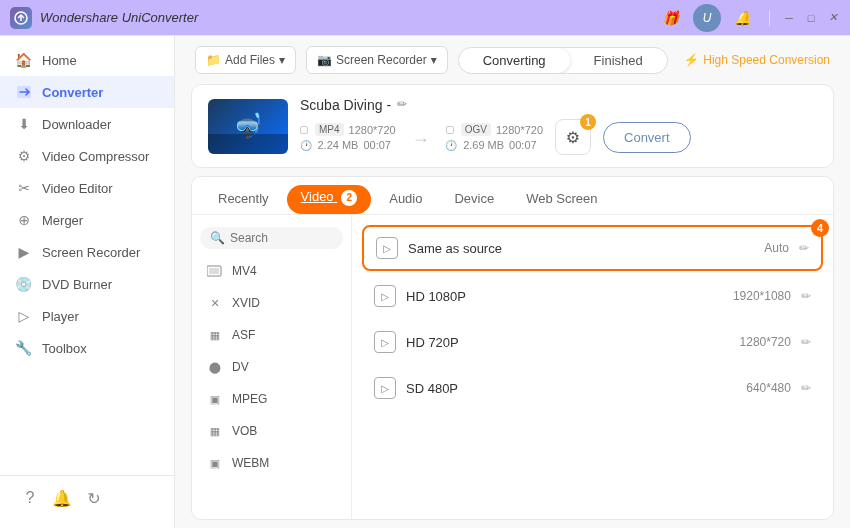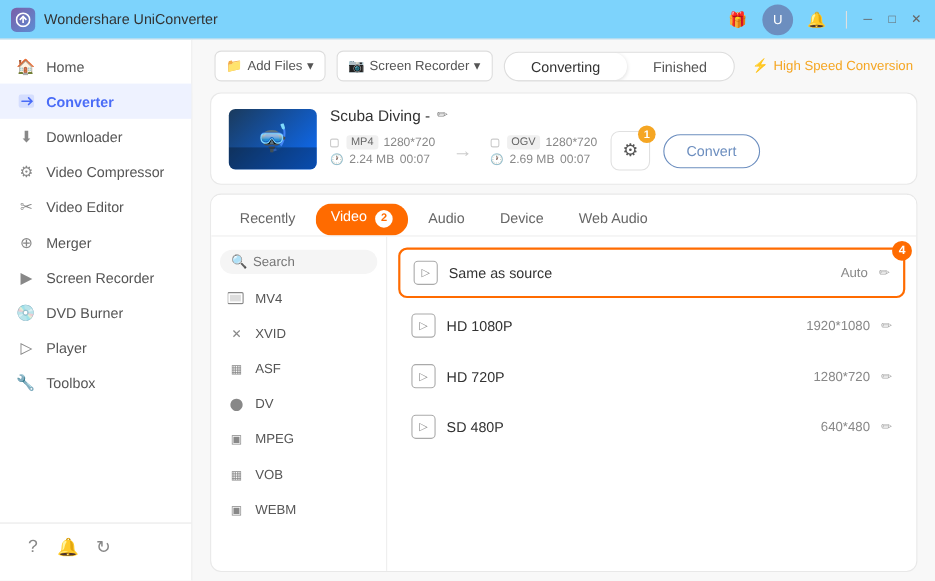--- a/index.html
+++ b/index.html
@@ -8,27 +8,28 @@
       background: #f5f5f5;
       width: 850px;
       height: 528px;
       overflow: hidden;
       display: flex;
       flex-direction: column;
     }
 
     
     .title-bar {
-      background: #7dd3fc;
+      background: #c4b5fd;
       height: 36px;
       display: flex;
       align-items: center;
       padding: 0 10px;
       border-bottom: 1px solid #e8e8e8;
       flex-shrink: 0;
+      font-style: italic;
     }
     .title-bar-logo {
       width: 22px;
       height: 22px;
       background: linear-gradient(135deg, #7b5ea7, #5c8dd4);
       border-radius: 5px;
       margin-right: 8px;
       display: flex;
       align-items: center;
       justify-content: center;
@@ -322,20 +323,21 @@
       border-bottom: 2px solid transparent;
       border-radius: 4px 4px 0 0;
     }
     .format-tab.highlighted {
       background: #ff6b00;
       color: white;
       border-radius: 16px;
       padding: 4px 14px;
       border-bottom: 2px solid transparent;
       position: relative;
+      text-decoration: underline;
     }
 
     .format-panel-inner {
       display: flex;
       flex: 1;
       overflow: hidden;
     }
 
     
     .format-list {
@@ -633,21 +635,21 @@
     <div class="format-outer">
 
       <div class="format-tabs">
         <div class="format-tab">Recently</div>
         <div class="format-tab highlighted">
           <span>Video</span>
           <span class="step-badge" style="display:inline-flex;width:16px;height:16px;font-size:10px;margin-left:4px;background:white;color:#ff6b00;">2</span>
         </div>
         <div class="format-tab">Audio</div>
         <div class="format-tab">Device</div>
-        <div class="format-tab">Web Audio</div>
+        <div class="format-tab">Web Screen</div>
       </div>
 
       <div class="format-panel-inner">
 
         <div class="format-list">
           <div class="format-search">
             <span style="color:#aaa;font-size:12px;">🔍</span>
             <input type="text" placeholder="Search" style="">
           </div>
           <div class="format-item">

